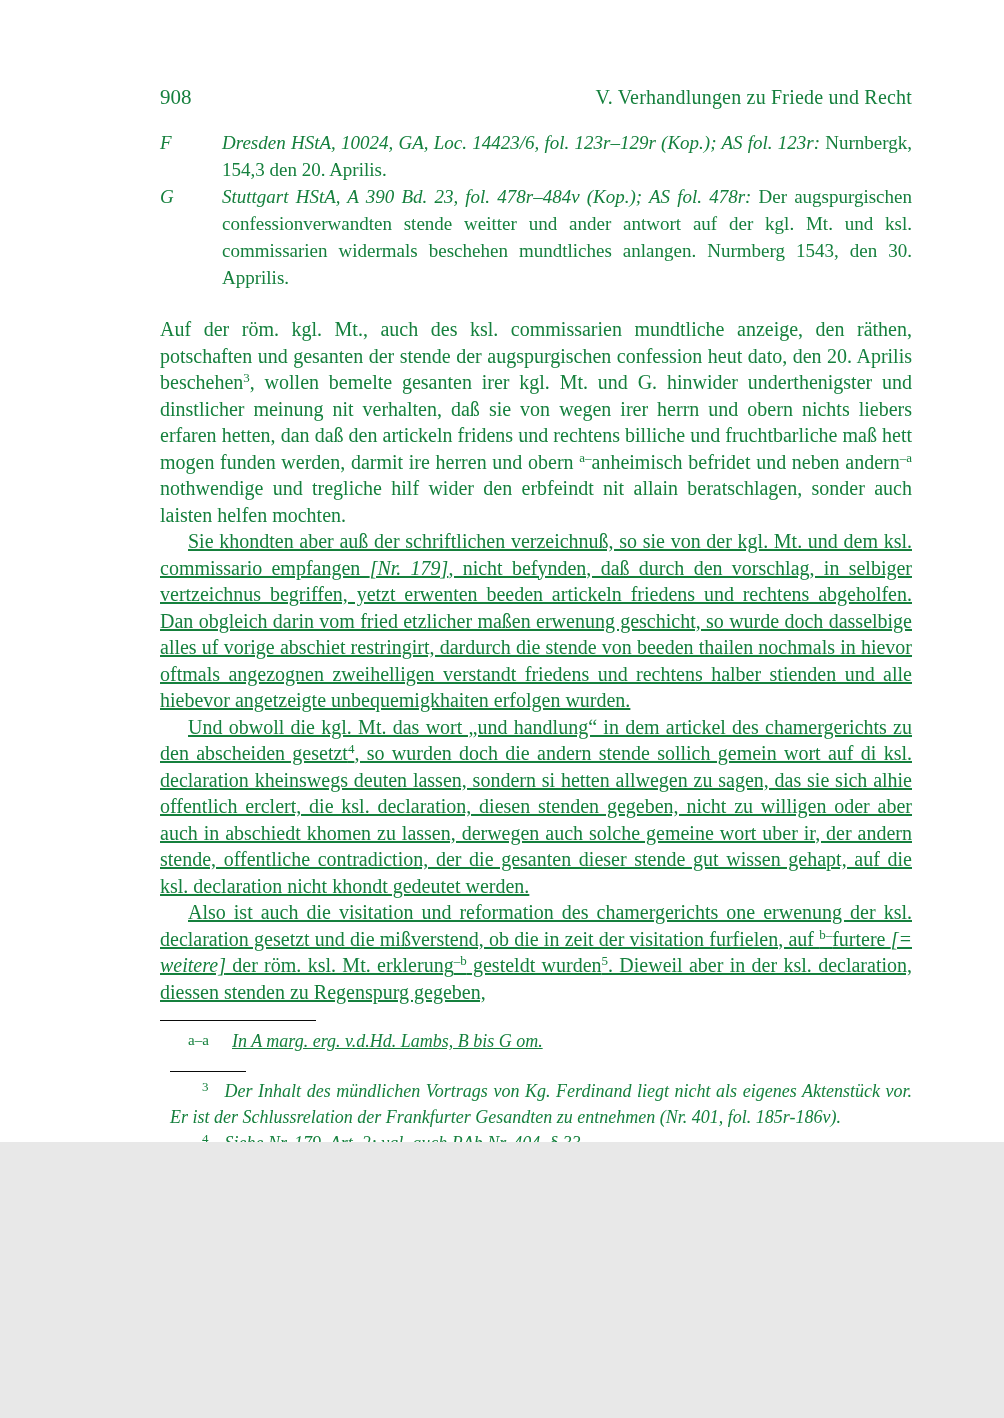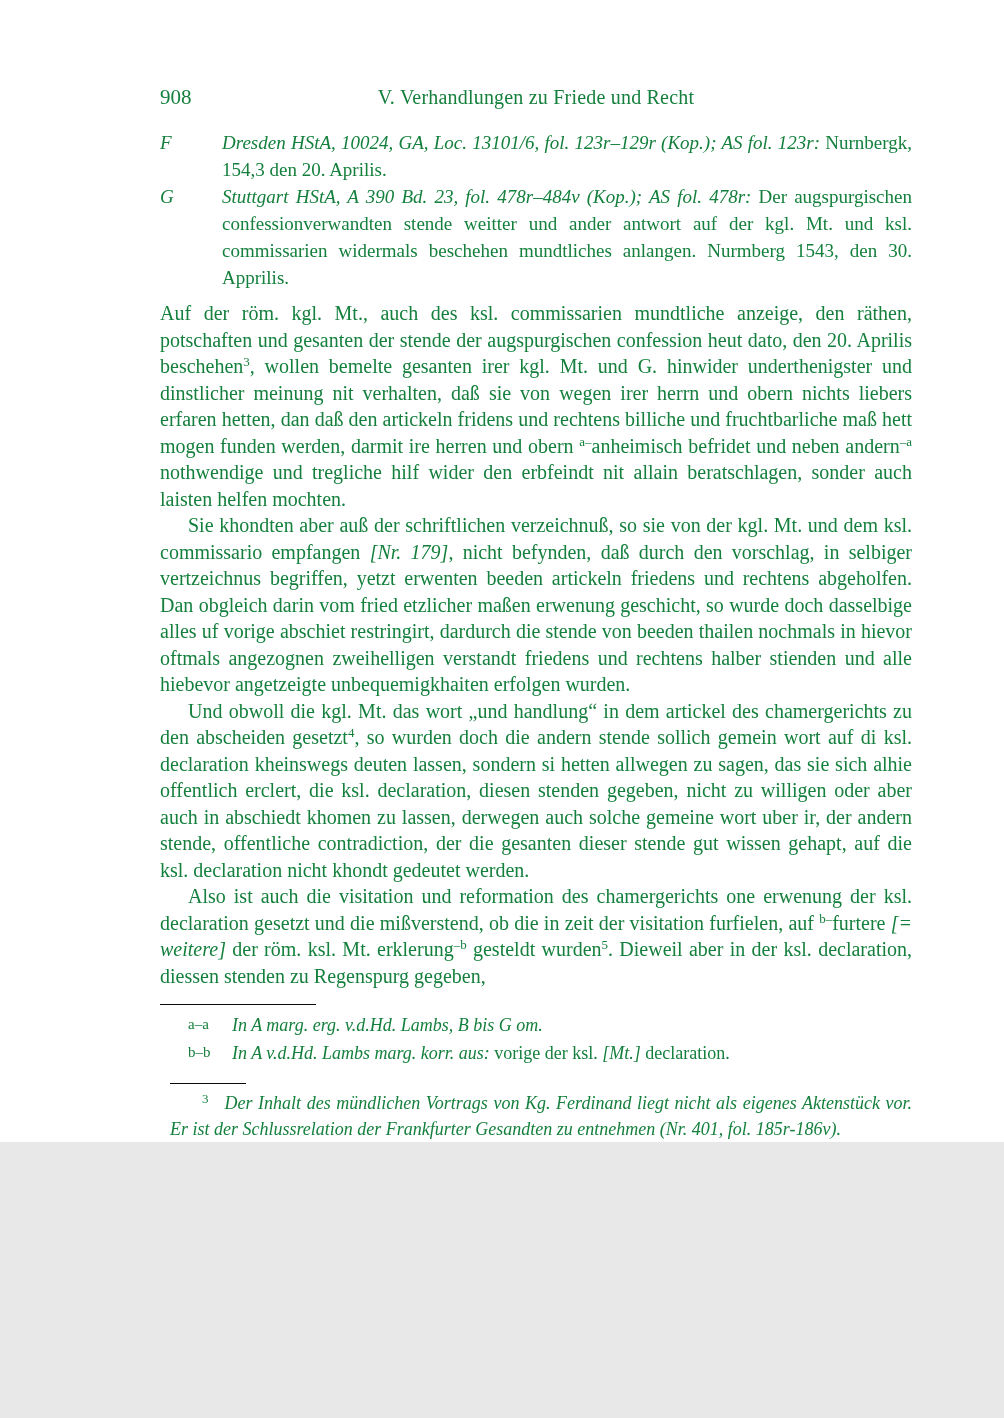--- a/index.html
+++ b/index.html
@@ -25,21 +25,21 @@
     height: 28px;
     font-size: 20px;
     line-height: 26px;
   }
   .page-number {
     position: absolute;
     left: 0; top: 0;
     font-size: 21px;
   }
   .head-title {
-    text-align: center;
+    text-align: right;
     font-size: 20px;
     letter-spacing: 0.2px;
   }
   
   .sources {
     margin-top: 17px;
     font-size: 19px;
     line-height: 27px;
   }
   .source {
@@ -49,47 +49,47 @@
   }
   .siglum {
     position: absolute;
     left: 0; top: 0;
     font-style: italic;
   }
   .it { font-style: italic; }
   .rm { font-style: normal; }
   
   .bodytext {
-    margin-top: 9px;
+    margin-top: 25px;
     font-size: 20px;
     line-height: 26.5px;
     text-align: justify;
   }
   .bodytext p { margin: 0; }
-  .bodytext p.indent { text-indent: 28px; }
+  .bodytext p.indent { text-indent: 28px; text-decoration: underline; }
   sup.fnref {
     font-size: 13px;
     line-height: 0;
     vertical-align: baseline;
     position: relative;
     top: -7px;
   }
   
   .apparatus {
     margin-top: 15px;
     font-size: 18px;
     line-height: 27px;
   }
   .rule-a {
     width: 156px;
     border: 0;
     border-top: 1.5px solid #0a0a0a;
     margin: 0 0 6px 0;
   }
-  .apparatus-line { margin: 0; text-indent: 28px; }
+  .apparatus-line { margin: 0; text-indent: 28px; text-decoration: underline; }
   .app-label {
     display: inline-block;
     width: 44px;
     font-size: 15px;
     font-style: normal;
     vertical-align: 2px;
     text-indent: 0;
   }
   
   .footnotes {
@@ -121,41 +121,40 @@
 <div class="page">
   <div class="content">
 
     <div class="running-head">
       <span class="page-number">908</span>
       <div class="head-title">V. Verhandlungen zu Friede und Recht</div>
     </div>
 
     <div class="sources">
       <div class="source">
-        <span class="siglum">F</span><span class="it">Dresden HStA, 10024, GA, Loc. 13101/6, fol. 123r–129r (Kop.); AS fol. 123r:</span><span class="rm"> Nurnbergk, 154,3 den 20. Aprilis.</span>
+        <span class="siglum">F</span><span class="it">Dresden HStA, 10024, GA, Loc. 14423/6, fol. 123r–129r (Kop.); AS fol. 123r:</span><span class="rm"> Nurnbergk, 154,3 den 20. Aprilis.</span>
       </div>
       <div class="source">
         <span class="siglum">G</span><span class="it">Stuttgart HStA, A 390 Bd. 23, fol. 478r–484v (Kop.); AS fol. 478r:</span><span class="rm"> Der augspurgischen confessionverwandten stende weitter und ander antwort auf der kgl. Mt. und ksl. commissarien widermals beschehen mundtliches anlangen. Nurmberg 1543, den 30. Apprilis.</span>
       </div>
     </div>
 
     <div class="bodytext">
       <p><span>Auf der röm. kgl. Mt., auch des ksl. commissarien mundtliche anzeige, den räthen, potschaften und gesanten der stende der augspurgischen confession heut dato, den 20. Aprilis beschehen</span><sup class="fnref">3</sup><span>, wollen bemelte gesanten irer kgl. Mt. und G. hinwider underthenigster und dinstlicher meinung nit verhalten, daß sie von wegen irer herrn und obern nichts liebers erfaren hetten, dan daß den artickeln fridens und rechtens billiche und fruchtbarliche maß hett mogen funden werden, darmit ire herren und obern </span><sup class="fnref">a–</sup><span>anheimisch befridet und neben andern</span><sup class="fnref">–a</sup><span> nothwendige und tregliche hilf wider den erbfeindt nit allain beratschlagen, sonder auch laisten helfen mochten.</span></p>
 
       <p class="indent"><span>Sie khondten aber auß der schriftlichen verzeichnuß, so sie von der kgl. Mt. und dem ksl. commissario empfangen </span><span class="it">[Nr. 179]</span><span>, nicht befynden, daß durch den vorschlag, in selbiger vertzeichnus begriffen, yetzt erwenten beeden artickeln friedens und rechtens abgeholfen. Dan obgleich darin vom fried etzlicher maßen erwenung geschicht, so wurde doch dasselbige alles uf vorige abschiet restringirt, dardurch die stende von beeden thailen nochmals in hievor oftmals angezognen zweihelligen verstandt friedens und rechtens halber stienden und alle hiebevor angetzeigte unbequemigkhaiten erfolgen wurden.</span></p>
 
       <p class="indent"><span>Und obwoll die kgl. Mt. das wort „und handlung“ in dem artickel des chamergerichts zu den abscheiden gesetzt</span><sup class="fnref">4</sup><span>, so wurden doch die andern stende sollich gemein wort auf di ksl. declaration kheinswegs deuten lassen, sondern si hetten allwegen zu sagen, das sie sich alhie offentlich erclert, die ksl. declaration, diesen stenden gegeben, nicht zu willigen oder aber auch in abschiedt khomen zu lassen, derwegen auch solche gemeine wort uber ir, der andern stende, offentliche contradiction, der die gesanten dieser stende gut wissen gehapt, auf die ksl. declaration nicht khondt gedeutet werden.</span></p>
 
       <p class="indent"><span>Also ist auch die visitation und reformation des chamergerichts one erwenung der ksl. declaration gesetzt und die mißverstend, ob die in zeit der visitation furfielen, auf </span><sup class="fnref">b–</sup><span>furtere </span><span class="it">[= weitere]</span><span> der röm. ksl. Mt. erklerung</span><sup class="fnref">–b</sup><span> gesteldt wurden</span><sup class="fnref">5</sup><span>. Dieweil aber in der ksl. declaration, diessen stenden zu Regenspurg gegeben,</span></p>
     </div>
 
     <div class="apparatus">
       <hr class="rule-a">
       <p class="apparatus-line"><span class="app-label">a–a</span><span class="it">In A marg. erg. v.d.Hd. Lambs, B bis G om.</span></p>
-      <p class="apparatus-line"><span class="app-label">b–b</span><span class="it">In A v.d.Hd. Lambs marg. korr. aus:</span><span class="rm"> vorige der ksl. </span><span class="it">[Mt.]</span><span class="rm"> declaration.</span></p>
     </div>
 
     <div class="footnotes">
       <hr class="rule-b">
       <p class="footnote"><span class="fn-num">3</span><span class="it">Der Inhalt des mündlichen Vortrags von Kg. Ferdinand liegt nicht als eigenes Aktenstück vor. Er ist der Schlussrelation der Frankfurter Gesandten zu entnehmen (Nr. 401, fol. 185r-186v).</span></p>
       <p class="footnote"><span class="fn-num">4</span><span class="it">Siehe Nr. 179, Art. 2; vgl. auch RAb Nr. 404, § 33.</span></p>
     </div>
 
   </div>
 </div>

